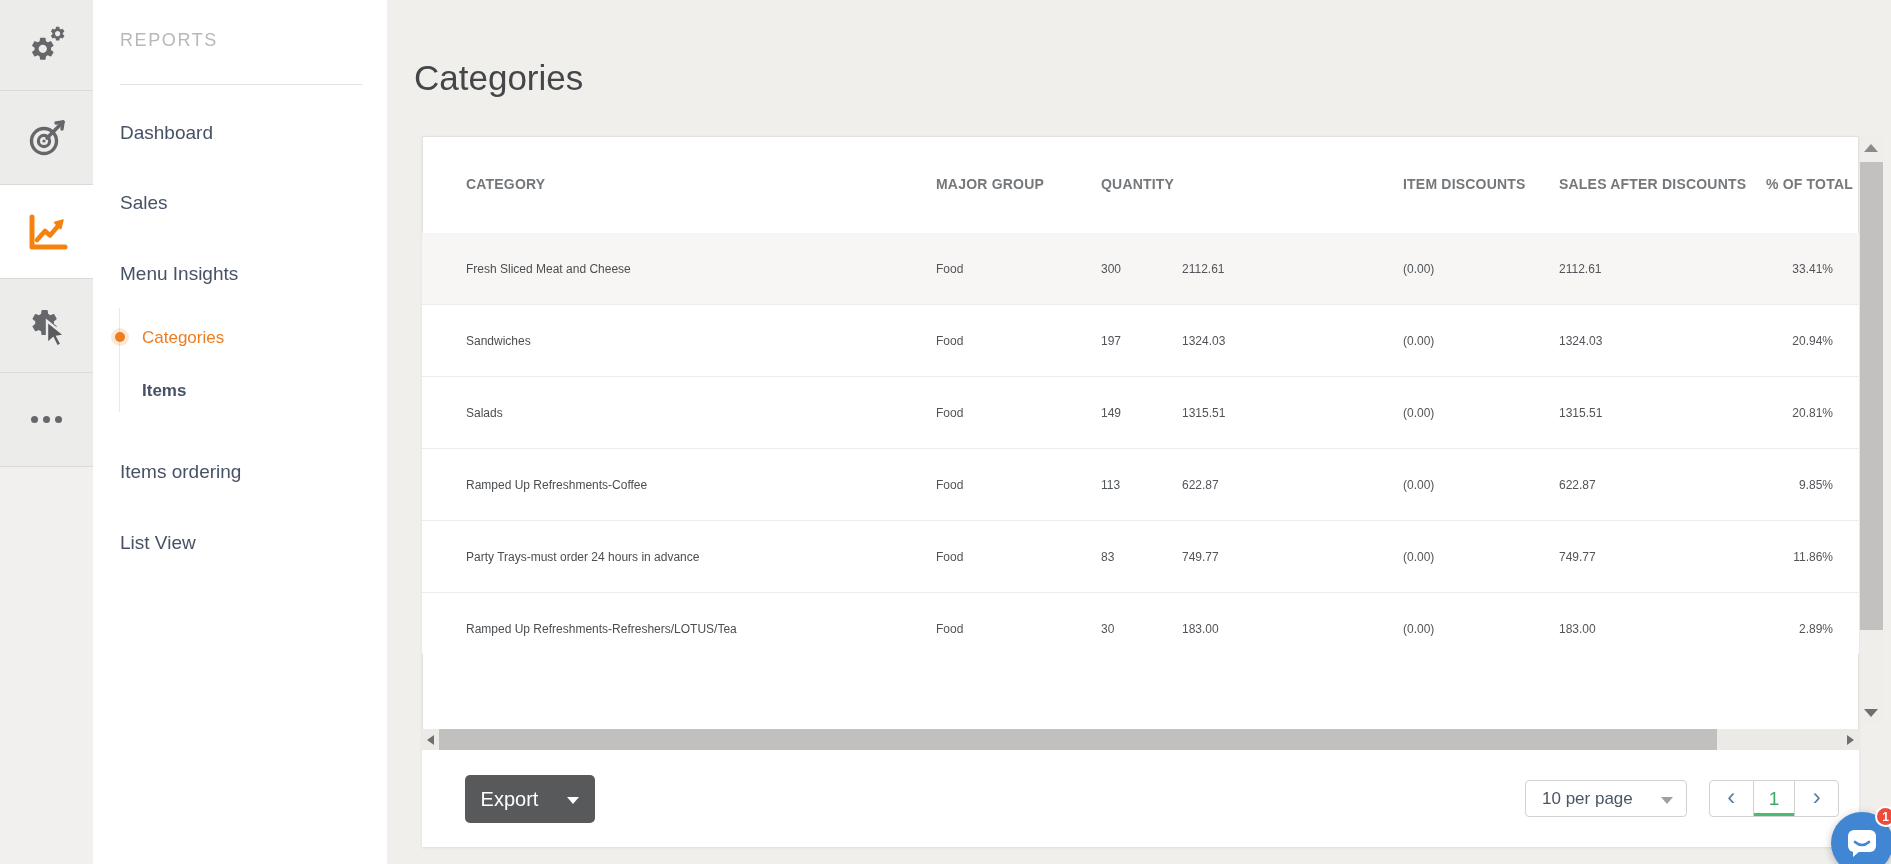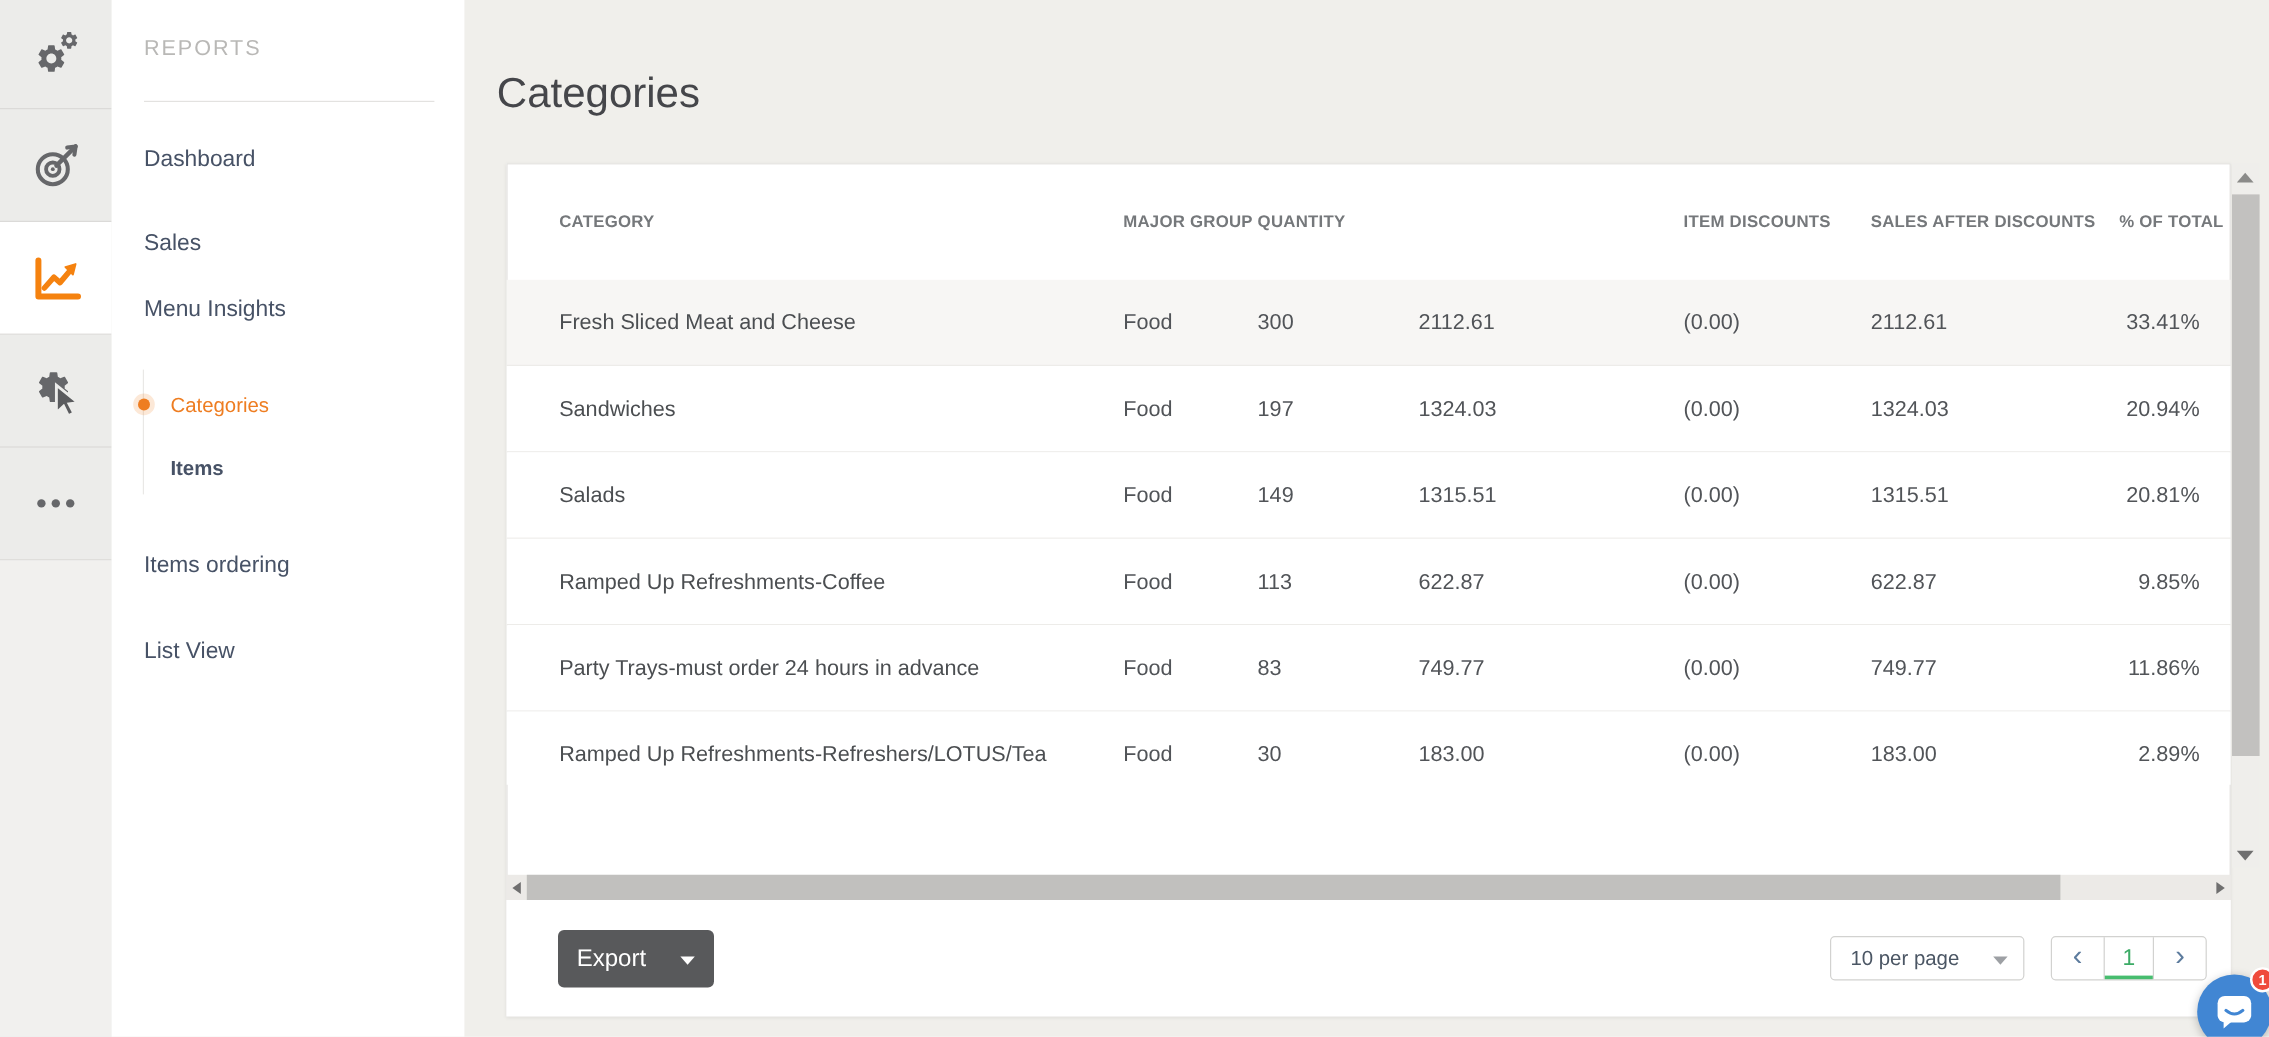--- a/index.html
+++ b/index.html
@@ -28,32 +28,32 @@
 
   
   .page-title { position:absolute; left:414px; top:58px; font-size:35px; color:#45464a; }
 
   .card { position:absolute; left:422px; top:136px; width:1437px; height:711px; background:#fff;
           border:1px solid #e3e2df; box-shadow:0 1px 3px rgba(0,0,0,.07); }
   .card-in { position:absolute; left:-1px; top:-1px; width:1437px; }
 
   .thead { position:relative; height:97px; }
   .th { position:absolute; top:0; line-height:97px; font-size:14px; font-weight:700; color:#75787b; letter-spacing:.2px; white-space:nowrap; cursor:pointer; }
-  .c1{left:44px;} .c2{left:514px;} .c3{left:626px;} .c4{left:760px;} .c5{left:981px;} .c6{left:1137px;}
+  .c1{left:44px;} .c2{left:514px;} .c3{left:679px;} .c4{left:760px;} .c5{left:981px;} .c6{left:1137px;}
   .c7{right:26px; text-align:right;} .th.c7{right:6px;}
 
   .filter-row { position:relative; height:69px; background:#fafaf9; border-top:1px solid #e6e5e3; border-bottom:1px solid #e3e2e0; }
   .filter-row input { position:absolute; left:44px; top:17px; width:330px; height:34px; border:none; background:transparent;
                       font-family:"Liberation Sans",sans-serif; font-size:17px; color:#55585c; outline:none; }
   .filter-row input::placeholder { color:#a2a5a8; opacity:1; }
 
   .rows-clip { height:421px; overflow:hidden; }
   .trow { position:relative; height:72px; background:#fff; border-bottom:1px solid #edece9; }
   .trow.shaded { background:#f7f6f4; }
-  .td { position:absolute; top:50%; transform:translateY(-50%); font-size:18px; color:#515458; white-space:nowrap; }
+  .td { position:absolute; top:50%; transform:translateY(-50%); font-size:12px; color:#515458; white-space:nowrap; }
   .td.cat { color:#4b4e51; }
 
   
   .hscroll { position:absolute; left:0px; top:593px; width:1437px; height:21px; background:#eceae7; }
   .hthumb { position:absolute; left:17px; top:0; width:1278px; height:21px; background:#c1c0be; cursor:pointer; }
   .arr { position:absolute; width:0; height:0; }
   .arr-left  { left:5px;  top:6px; border-top:5px solid transparent; border-bottom:5px solid transparent; border-right:7px solid #6f6f6f; cursor:pointer; }
   .arr-right { right:5px; top:6px; border-top:5px solid transparent; border-bottom:5px solid transparent; border-left:7px solid #6f6f6f; cursor:pointer; }
 
   
@@ -137,21 +137,21 @@
   </div>
   <div class="rail-rest"></div>
 </div>
 
 <div class="sidebar">
   <div class="sb-title">REPORTS</div>
   <div class="sb-divider"></div>
 
   <div class="sb-item" style="top:121px;">Dashboard</div>
   <div class="sb-item" style="top:191px;">Sales</div>
-  <div class="sb-item" style="top:246px;">Menu Insights</div>
+  <div class="sb-item" style="top:262px;">Menu Insights</div>
 
   <div class="sub-line"></div>
   <div class="bullet-halo"></div>
   <div class="bullet"></div>
   <div class="sb-item sb-sub active" style="top:326px;">Categories</div>
   <div class="sb-item sb-sub" style="top:379px;font-weight:bold;">Items</div>
 
   <div class="sb-item" style="top:460px;">Items ordering</div>
   <div class="sb-item" style="top:531px;">List View</div>
 </div>

